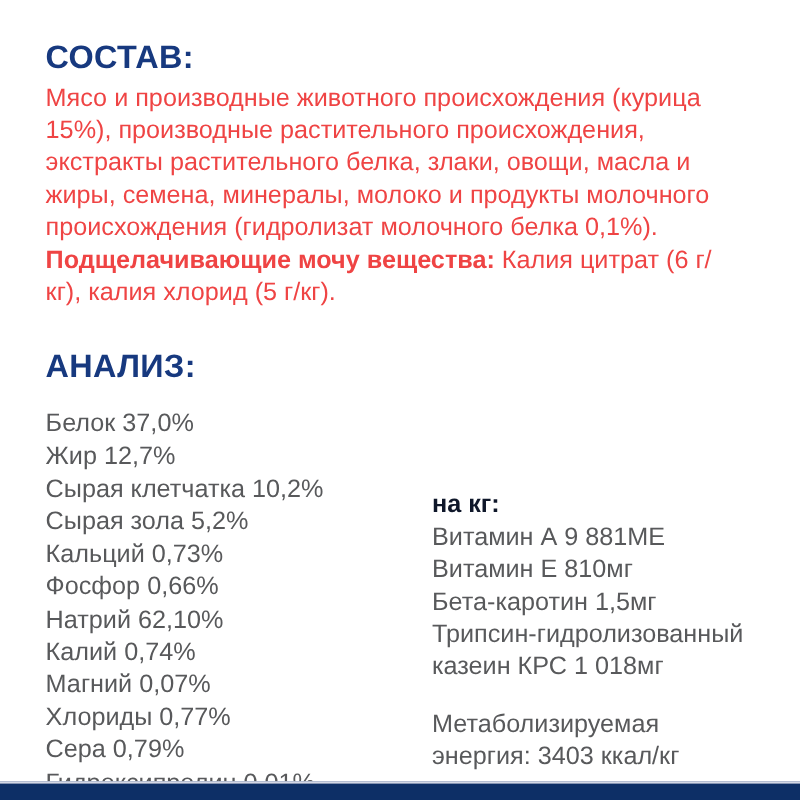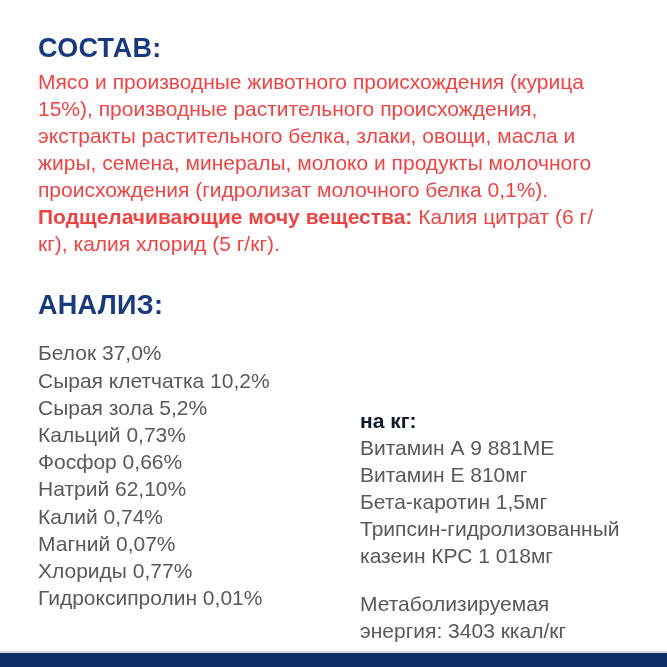--- a/index.html
+++ b/index.html
@@ -84,28 +84,30 @@
     <h2 class="section-heading">СОСТАВ:</h2>
 
     <p class="composition-text"><span>Мясо и производные животного происхождения (курица 15%), производные растительного происхождения, экстракты растительного белка, злаки, овощи, масла и жиры, семена, минералы, молоко и продукты молочного происхождения (гидролизат молочного белка 0,1%). </span><span class="bold-part">Подщелачивающие мочу вещества:</span><span> Калия цитрат (6 г/кг), калия хлорид (5 г/кг).</span></p>
 
     <h2 class="section-heading analysis-heading">АНАЛИЗ:</h2>
 
     <div class="analysis-columns">
 
       <div class="nutrient-list">
         <div class="nutrient-item">Белок 37,0%</div>
+        <div class="nutrient-item">Жир 12,7%</div>
         <div class="nutrient-item">Сырая клетчатка 10,2%</div>
         <div class="nutrient-item">Сырая зола 5,2%</div>
         <div class="nutrient-item">Кальций 0,73%</div>
         <div class="nutrient-item">Фосфор 0,66%</div>
         <div class="nutrient-item">Натрий 62,10%</div>
         <div class="nutrient-item">Калий 0,74%</div>
         <div class="nutrient-item">Магний 0,07%</div>
         <div class="nutrient-item">Хлориды 0,77%</div>
+        <div class="nutrient-item">Сера 0,79%</div>
         <div class="nutrient-item">Гидроксипролин 0,01%</div>
 
       </div>
 
       <div class="per-kg-block">
         <div class="per-kg-label">на кг:</div>
         <div>Витамин А 9 881МЕ</div>
         <div>Витамин Е 810мг</div>
         <div>Бета-каротин 1,5мг</div>
         <div>Трипсин-гидролизованный казеин КРС 1 018мг</div>

